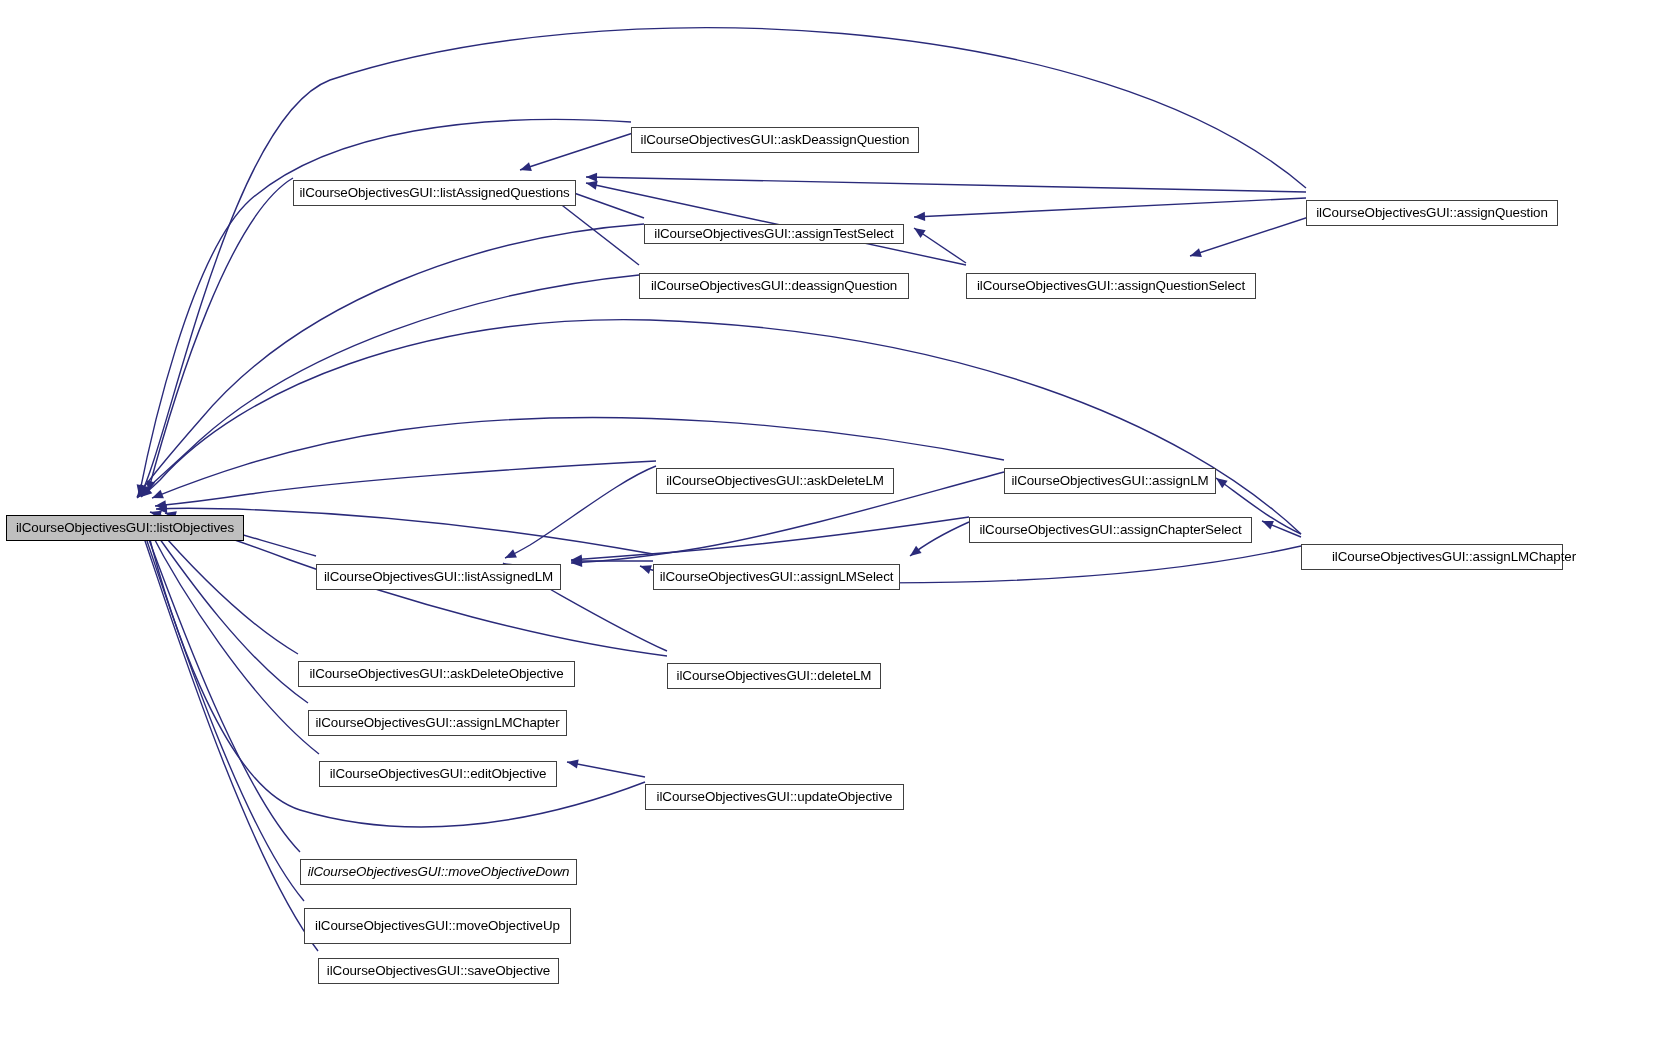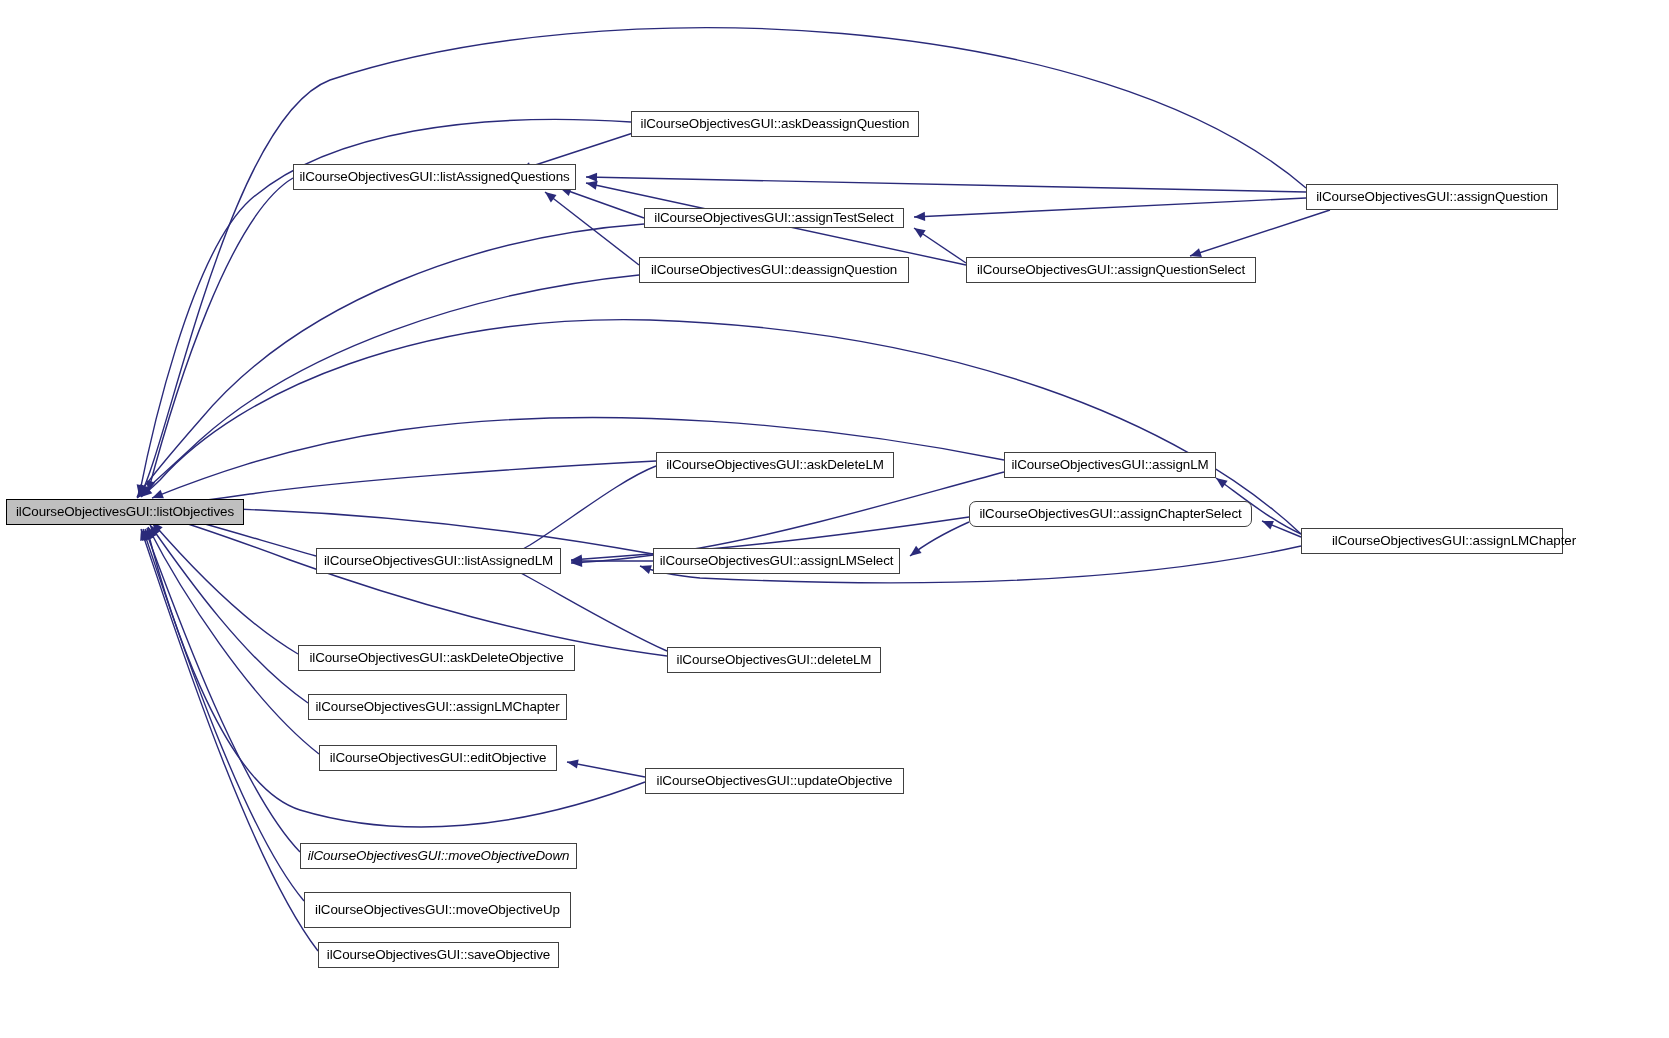--- a/index.html
+++ b/index.html
@@ -38,20 +38,21 @@
     background: #ffffff;
     color: #000000;
     font-size: 13.4px;
     line-height: 1;
     display: flex;
     align-items: center;
     justify-content: center;
     white-space: nowrap;
     letter-spacing: -0.1px;
     z-index: 5;
+    margin-top: 16px;
   }
   .gnode.root {
     background: #bfbfbf;
     border: 1px solid #000000;
     text-align: right;
   }
   .gnode-label {
     display: block;
     padding: 0 9px;
   }
@@ -154,21 +155,21 @@
     </div>
     <div class="gnode" style="left: 639px; top: 257px; width: 270px; height: 26px;">
       <span class="gnode-label">ilCourseObjectivesGUI::deassignQuestion</span>
     </div>
     <div class="gnode" style="left: 656px; top: 452px; width: 238px; height: 26px;">
       <span class="gnode-label">ilCourseObjectivesGUI::askDeleteLM</span>
     </div>
     <div class="gnode" style="left: 1004px; top: 452px; width: 212px; height: 26px;">
       <span class="gnode-label">ilCourseObjectivesGUI::assignLM</span>
     </div>
-    <div class="gnode" style="left: 969px; top: 501px; width: 283px; height: 26px; border-radius: 7px;">
+    <div class="gnode" style="left: 969px; top: 501px; width: 283px; height: 26px;">
       <span class="gnode-label">ilCourseObjectivesGUI::assignChapterSelect</span>
     </div>
     <div class="gnode" style="left: 1301px; top: 528px; width: 262px; height: 26px; padding-left: 44px;">
       <span class="gnode-label">ilCourseObjectivesGUI::assignLMChapter</span>
     </div>
     <div class="gnode" style="left: 316px; top: 548px; width: 245px; height: 26px;">
       <span class="gnode-label">ilCourseObjectivesGUI::listAssignedLM</span>
     </div>
     <div class="gnode" style="left: 653px; top: 548px; width: 247px; height: 26px;">
       <span class="gnode-label">ilCourseObjectivesGUI::assignLMSelect</span>

